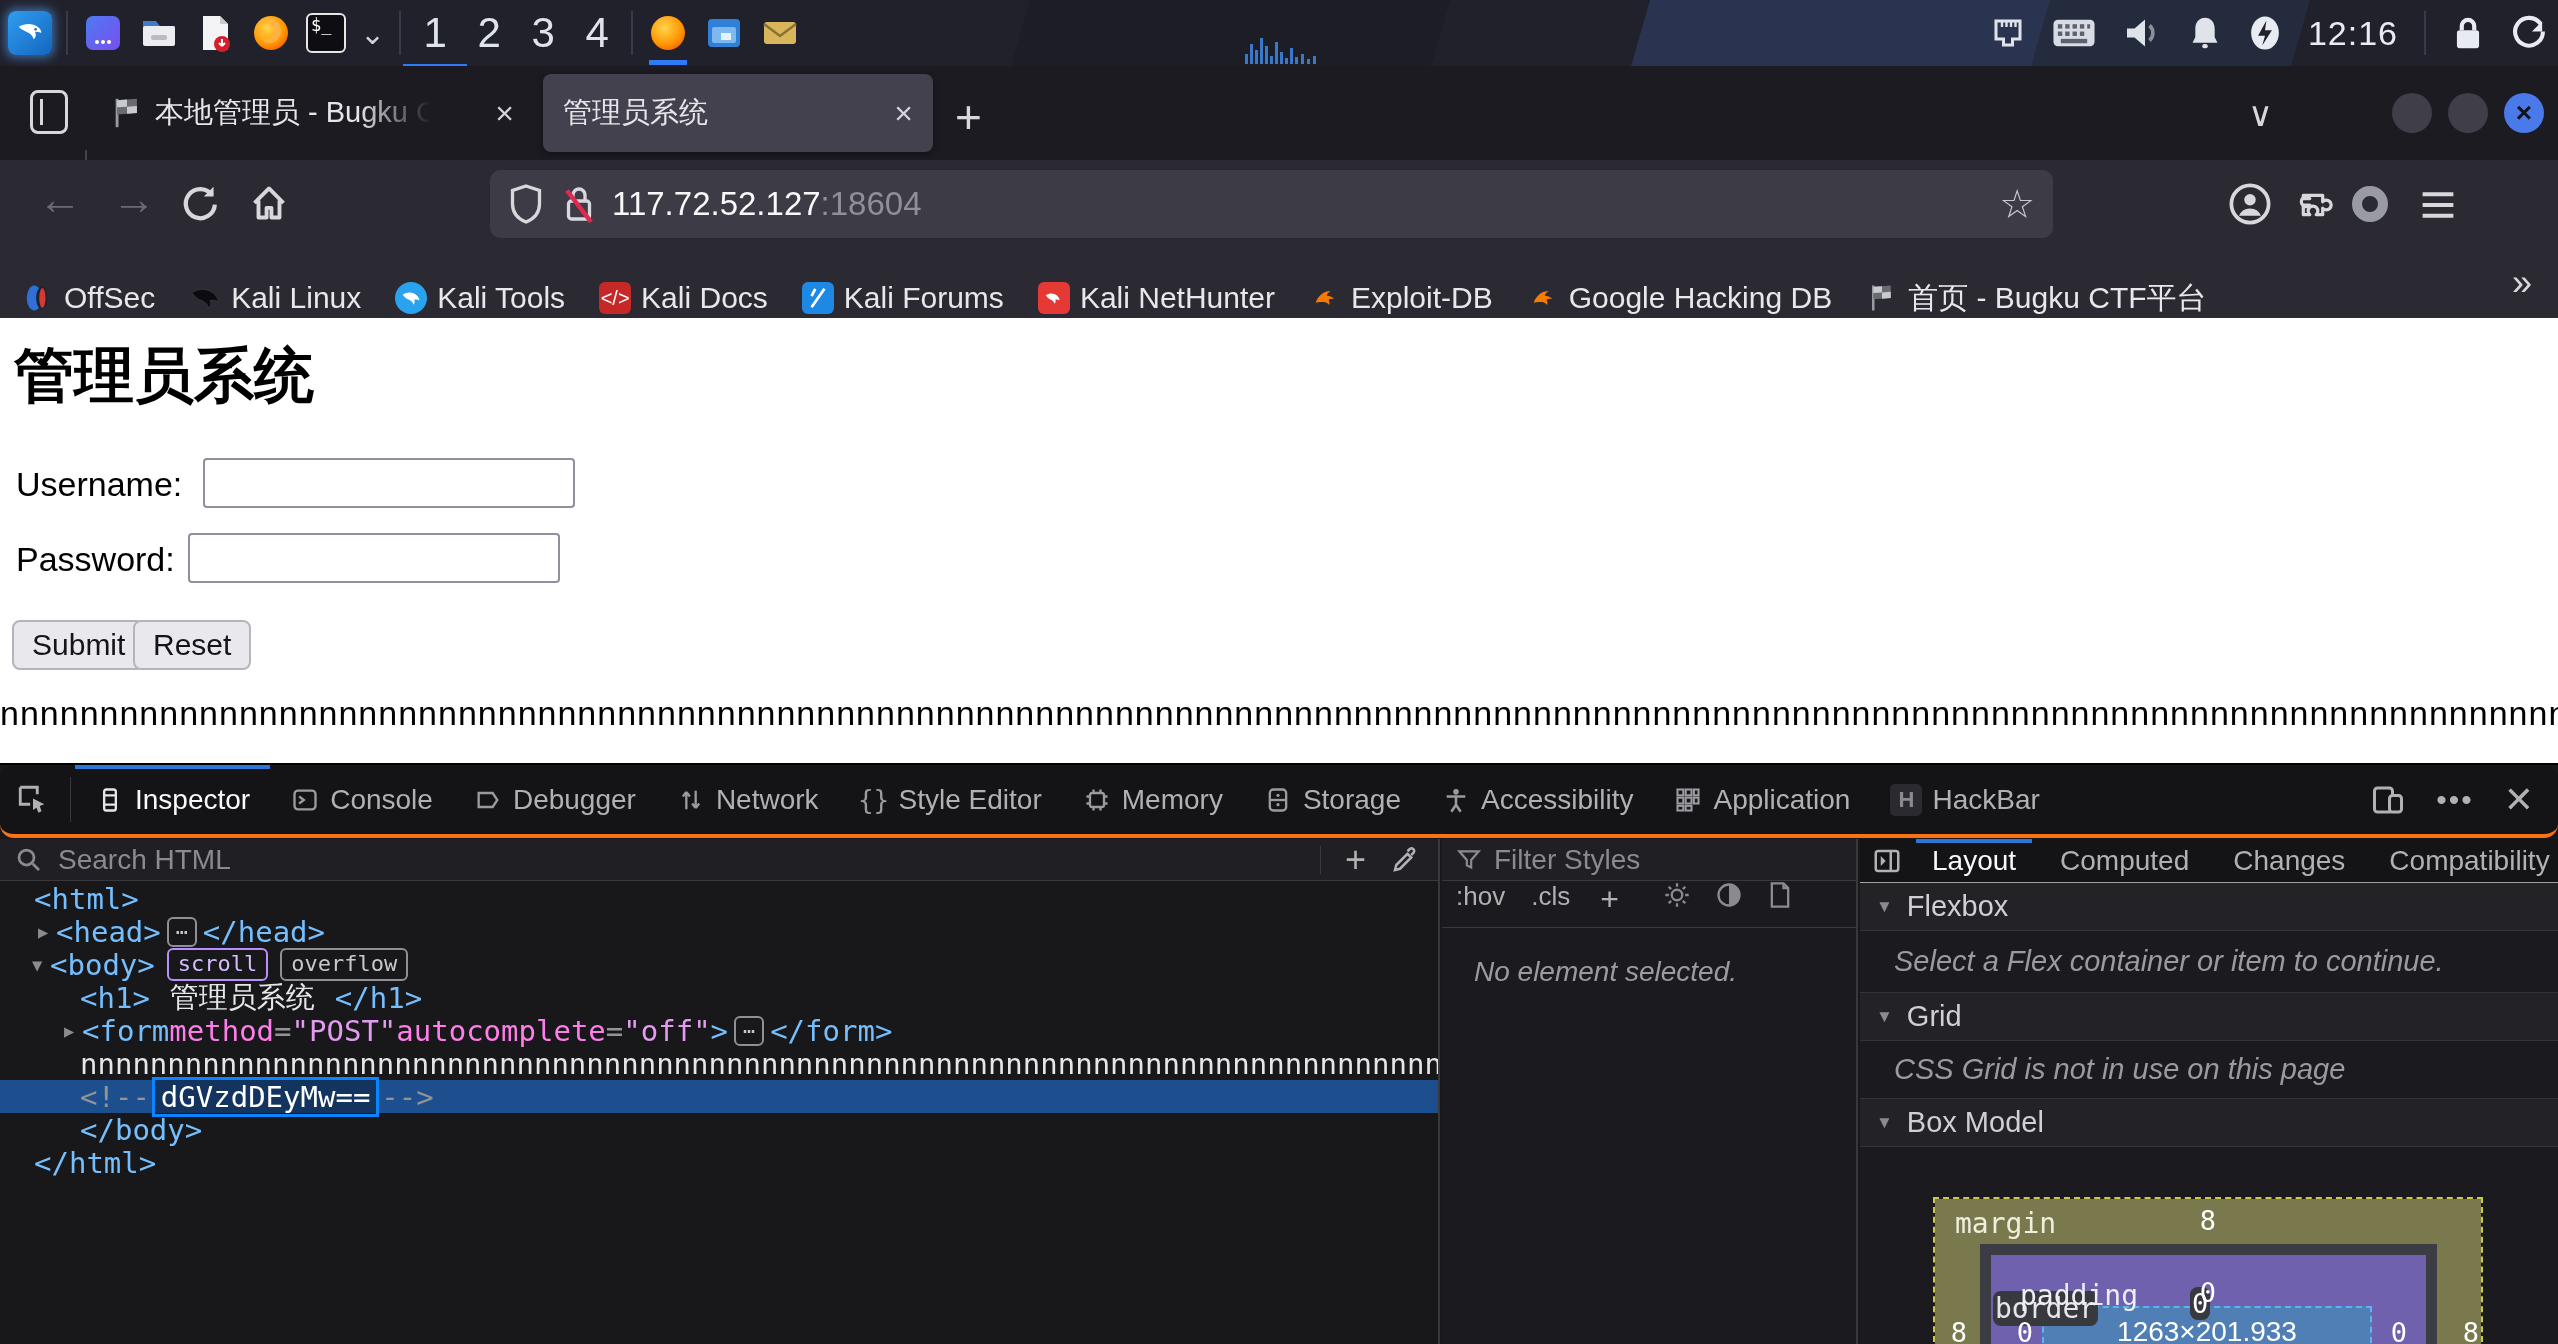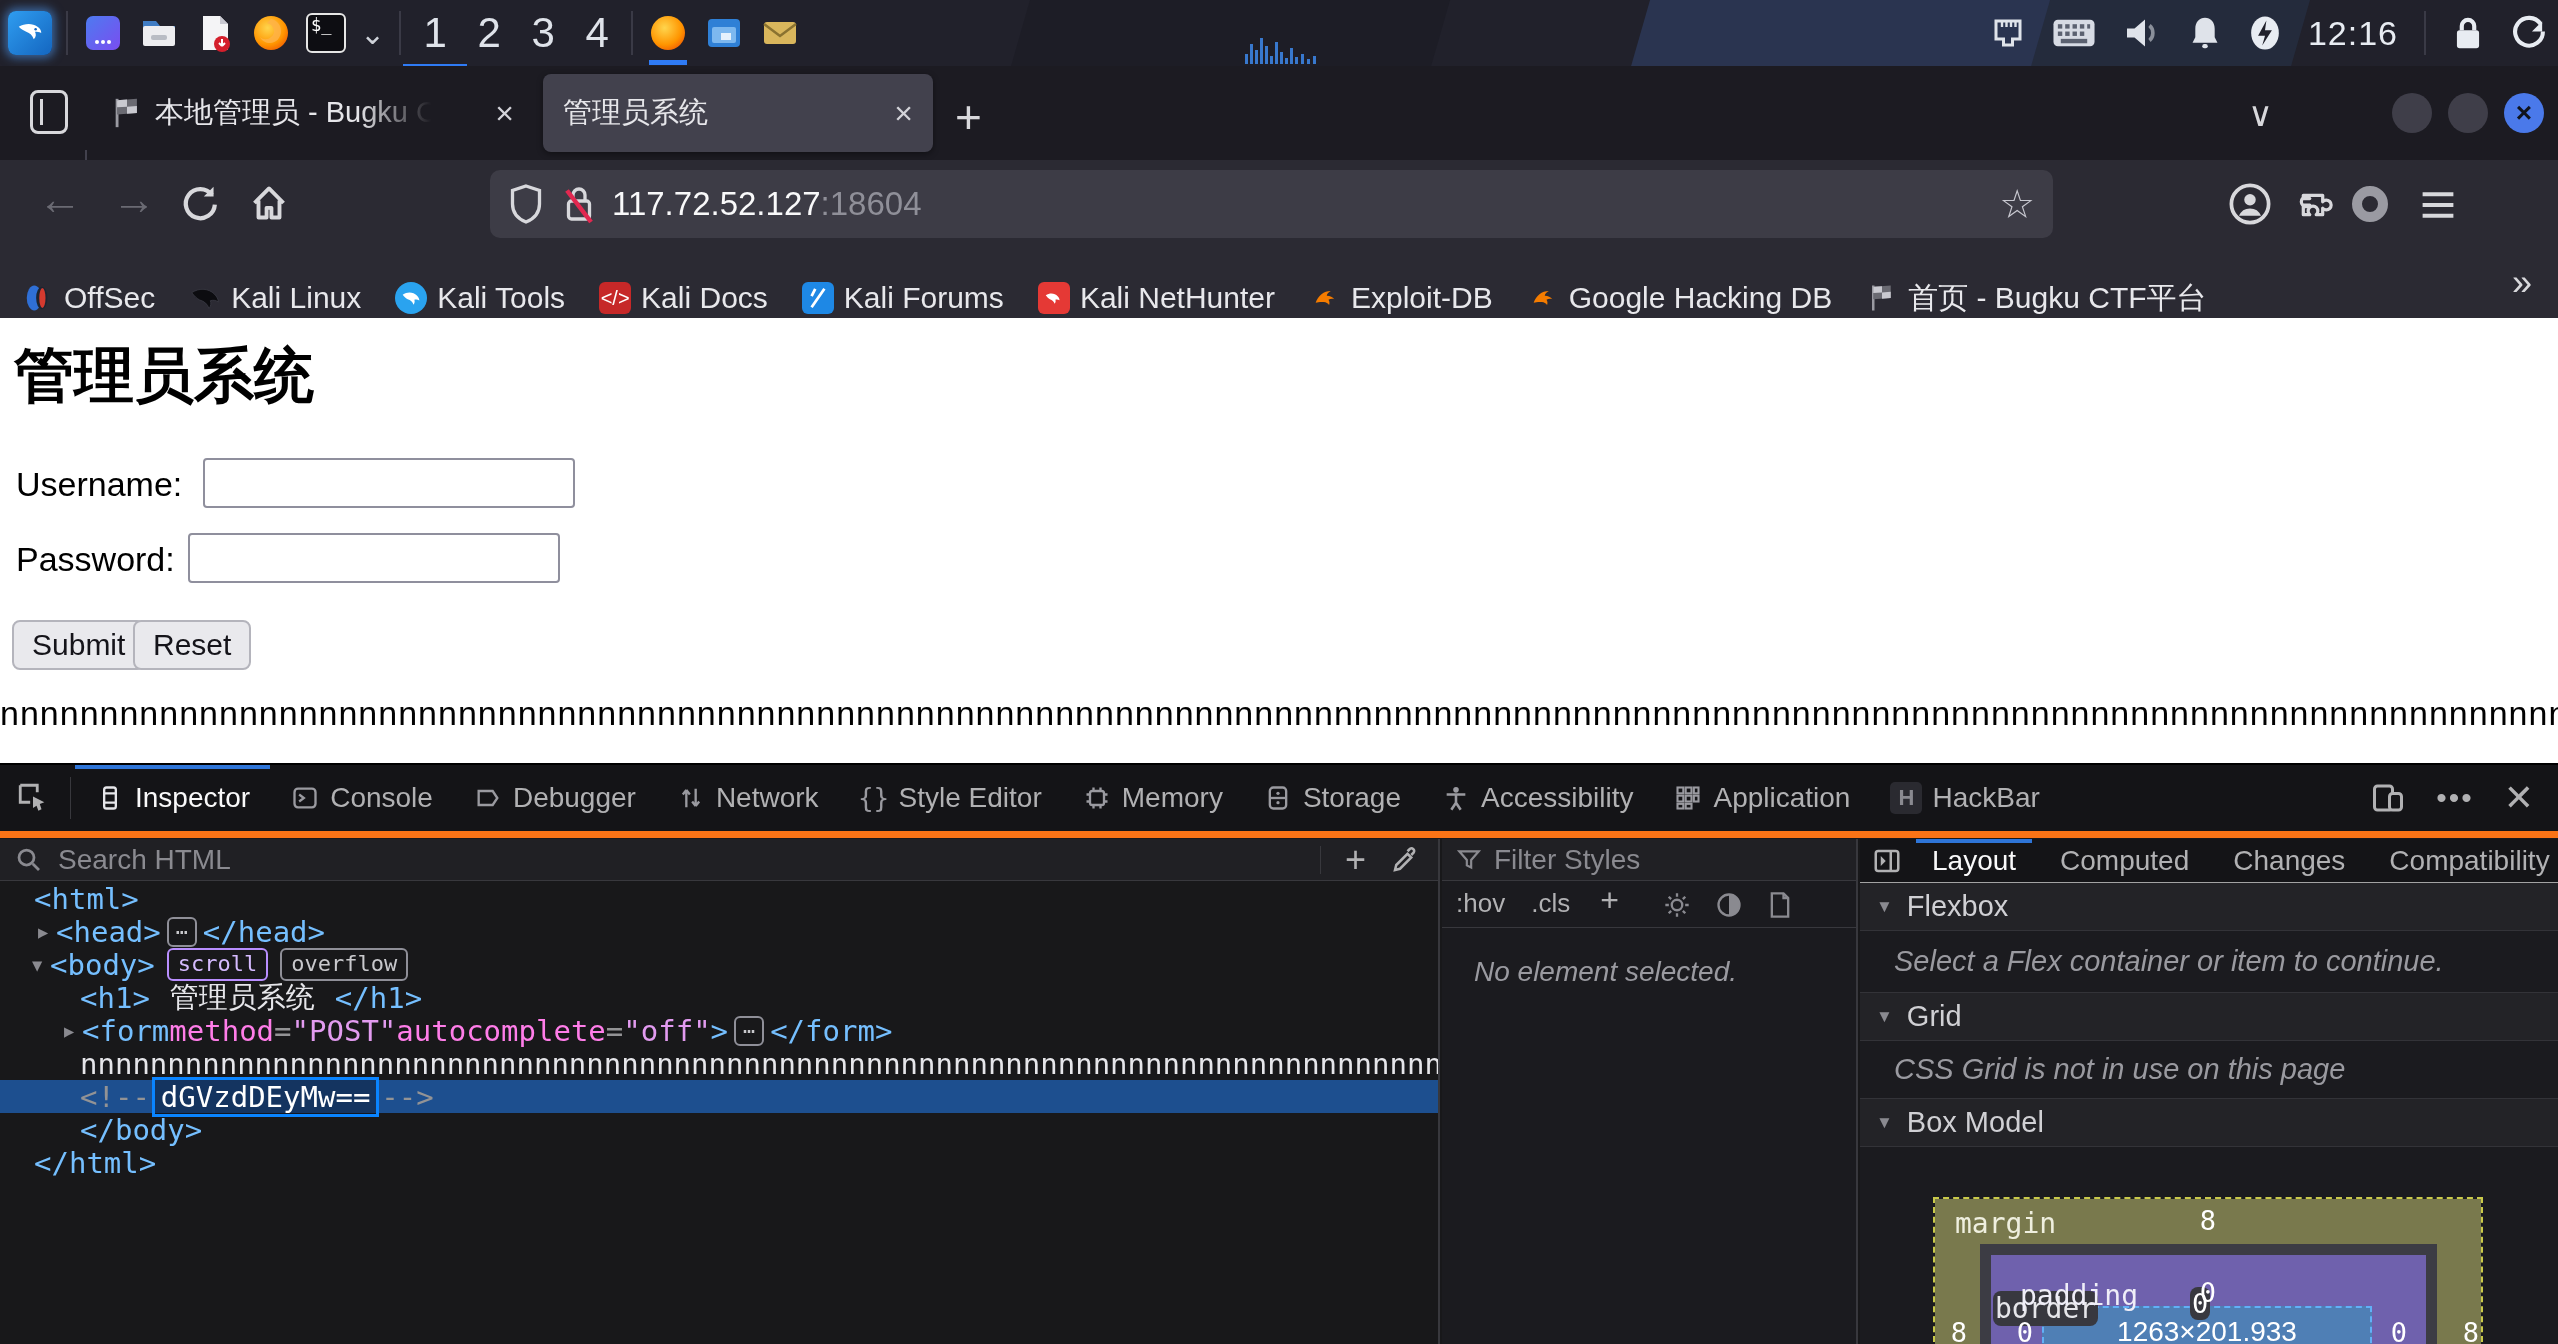--- a/index.html
+++ b/index.html
@@ -49,21 +49,21 @@
   
   #page { position:absolute; left:0; top:318px; width:2558px; height:445px; background:#fff; overflow:hidden; }
   #page h1 { position:absolute; left:14px; top:18px; font-size:60px; color:#000; font-weight:700; }
   .form-label { position:absolute; font-size:34px; color:#000; }
   .txt-input { position:absolute; width:372px; height:50px; border:2px solid #8f8f9d; border-radius:4px; background:#fff; font-size:28px; padding:0 8px; }
   .pg-btn { position:absolute; height:50px; background:#e9e9ed; border:2px solid #b4b4bc; border-radius:8px; font-size:30px; color:#15141a; padding:0 18px; font-family:inherit; }
   #nrow { position:absolute; left:0; top:376px; width:2558px; font-size:34px; color:#000; white-space:nowrap; overflow:hidden; letter-spacing:1px; }
 
   
   #devtools { position:absolute; left:0; top:763px; width:2558px; height:581px; background:#18181a; border-top:2px solid #000; }
-  #dt-tabs { position:absolute; left:0; top:0; width:2558px; height:73px; background:#141417; border-bottom:7px solid #f97316; display:flex; align-items:stretch; }
+  #dt-tabs { position:absolute; left:0; top:0; width:2558px; height:73px; background:#141417; border-bottom:4px solid #f97316; display:flex; align-items:stretch;border-radius:14px; }
   .dt-tab { display:flex; align-items:center; gap:10px; padding:0 20px; color:#b1b1b3; font-size:28px; position:relative; white-space:nowrap; }
   .dt-tab.active { color:#f9f9fa; }
   .dt-tab.active:before { content:""; position:absolute; left:0; right:0; top:0; height:4px; background:#2e75d8; }
   .dt-ticon { width:30px; height:30px; display:flex; align-items:center; justify-content:center; color:#9a9aa0; }
   #dt-right { margin-left:auto; display:flex; align-items:center; gap:30px; padding-right:24px; color:#b1b1b3; }
 
   #dt-body { position:absolute; left:0; top:74px; width:2558px; height:507px; }
   #pane-markup { position:absolute; left:0; top:0; width:1440px; height:507px; border-right:2px solid #38383d; }
   .pane-toolbar { height:42px; background:#202024; border-bottom:1px solid #38383d; display:flex; align-items:center; }
   .ph-text { color:#8a8a90; font-size:28px; }
@@ -77,21 +77,21 @@
   .badge-scroll { border:2px solid #b98eff; color:#d5bbff; }
   .badge-gray { border:2px solid #8f8f98; color:#c8c8cc; }
   .ellip { font-size:20px; border:2px solid #8f8f98; color:#c8c8cc; border-radius:6px; padding:0 7px; margin:0 6px; line-height:1.3; }
   .mtext { color:#e6e6ea; }
   .comment { color:#939395; }
   .sel-row { background:#1d4f8f; }
   .b64box { border:3px solid #0a84ff; background:rgba(10,20,40,.45); color:#fff; padding:0 6px; margin:0 2px; }
 
   #pane-rules { position:absolute; left:1442px; top:0; width:416px; height:507px; border-right:2px solid #38383d; background:#1b1b1f; }
   .pill-btn { color:#b1b1b3; font-size:26px; }
-  .rules-row2 { height:47px; border-bottom:1px solid #38383d; display:flex; align-items:flex-end; background:#1b1b1f; padding:0 0 8px 14px; }
+  .rules-row2 { height:47px; border-bottom:1px solid #38383d; display:flex; align-items:flex-start; background:#1b1b1f; padding:0 0 0 14px; }
   .no-sel { color:#9a9aa0; font-size:28px; font-style:italic; }
 
   #pane-layout { position:absolute; left:1860px; top:0; width:698px; height:507px; background:#1b1b1f; overflow:hidden; }
   #layout-tabs { height:44px; background:#141417; border-bottom:1px solid #a3a3a3; display:flex; align-items:center; gap:0; }
   .lt-tab { color:#b1b1b3; font-size:28px; padding:0 22px; height:100%; display:flex; align-items:center; position:relative; white-space:nowrap; }
   .lt-tab.active { color:#f9f9fa; }
   .lt-tab.active:before { content:""; position:absolute; left:6px; right:6px; top:0; height:4px; background:#2e75d8; }
   .sect-head { height:48px; background:#232327; border-bottom:1px solid #333338; display:flex; align-items:center; gap:14px; padding-left:16px; color:#d0d0d4; font-size:29px; }
   .sect-empty { border-bottom:1px solid #333338; display:flex; align-items:center; padding-left:34px; color:#9a9aa0; font-size:29px; font-style:italic; }
   .tri { color:#8a8a90; font-size:17px; }

